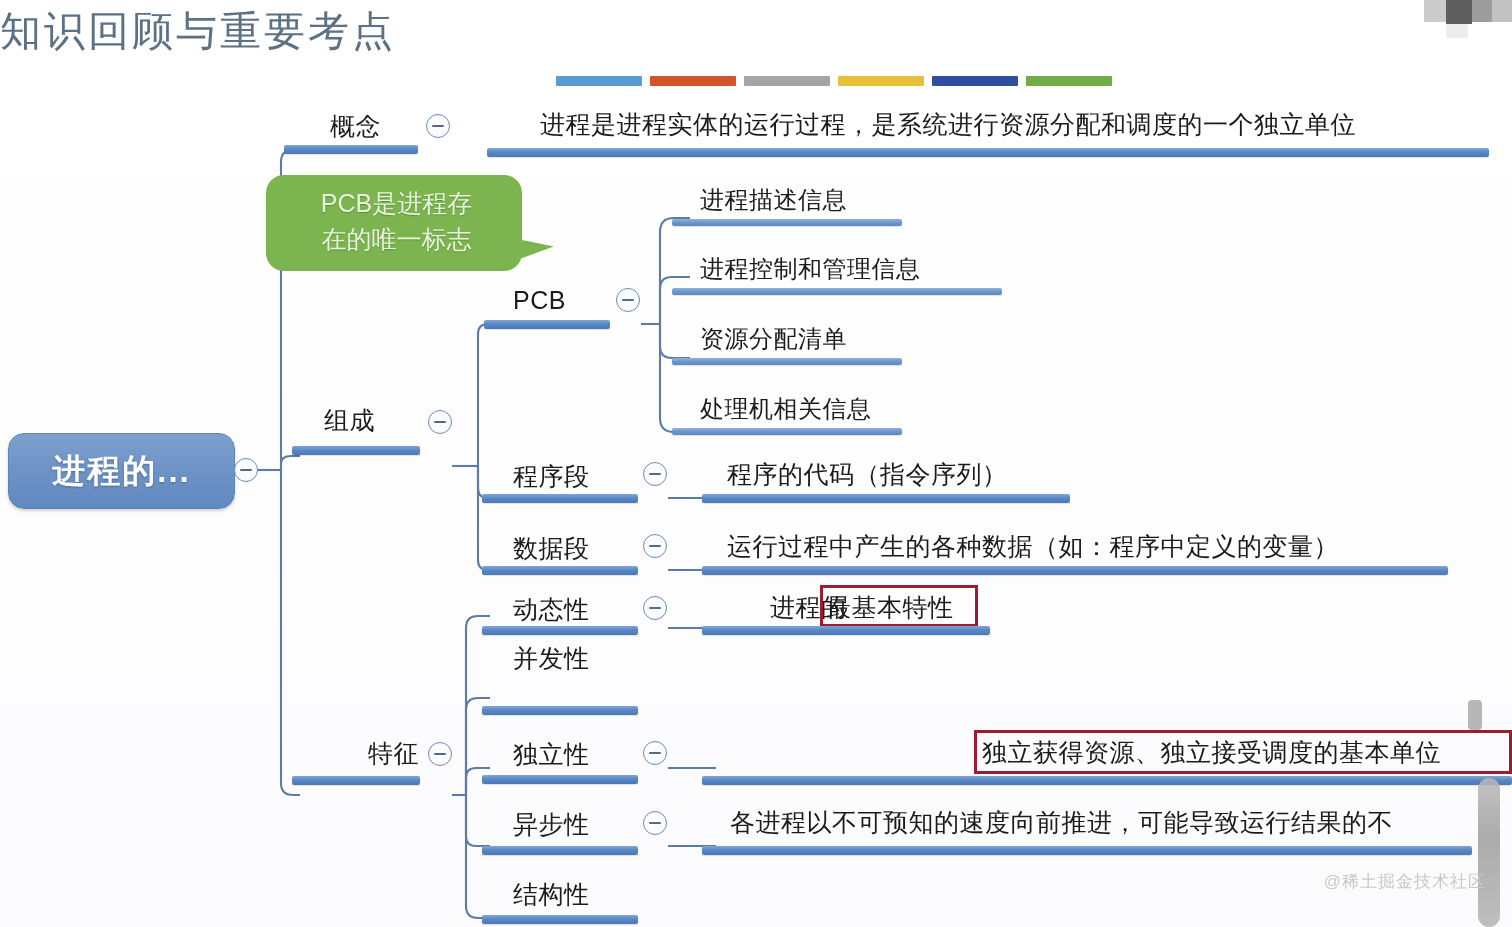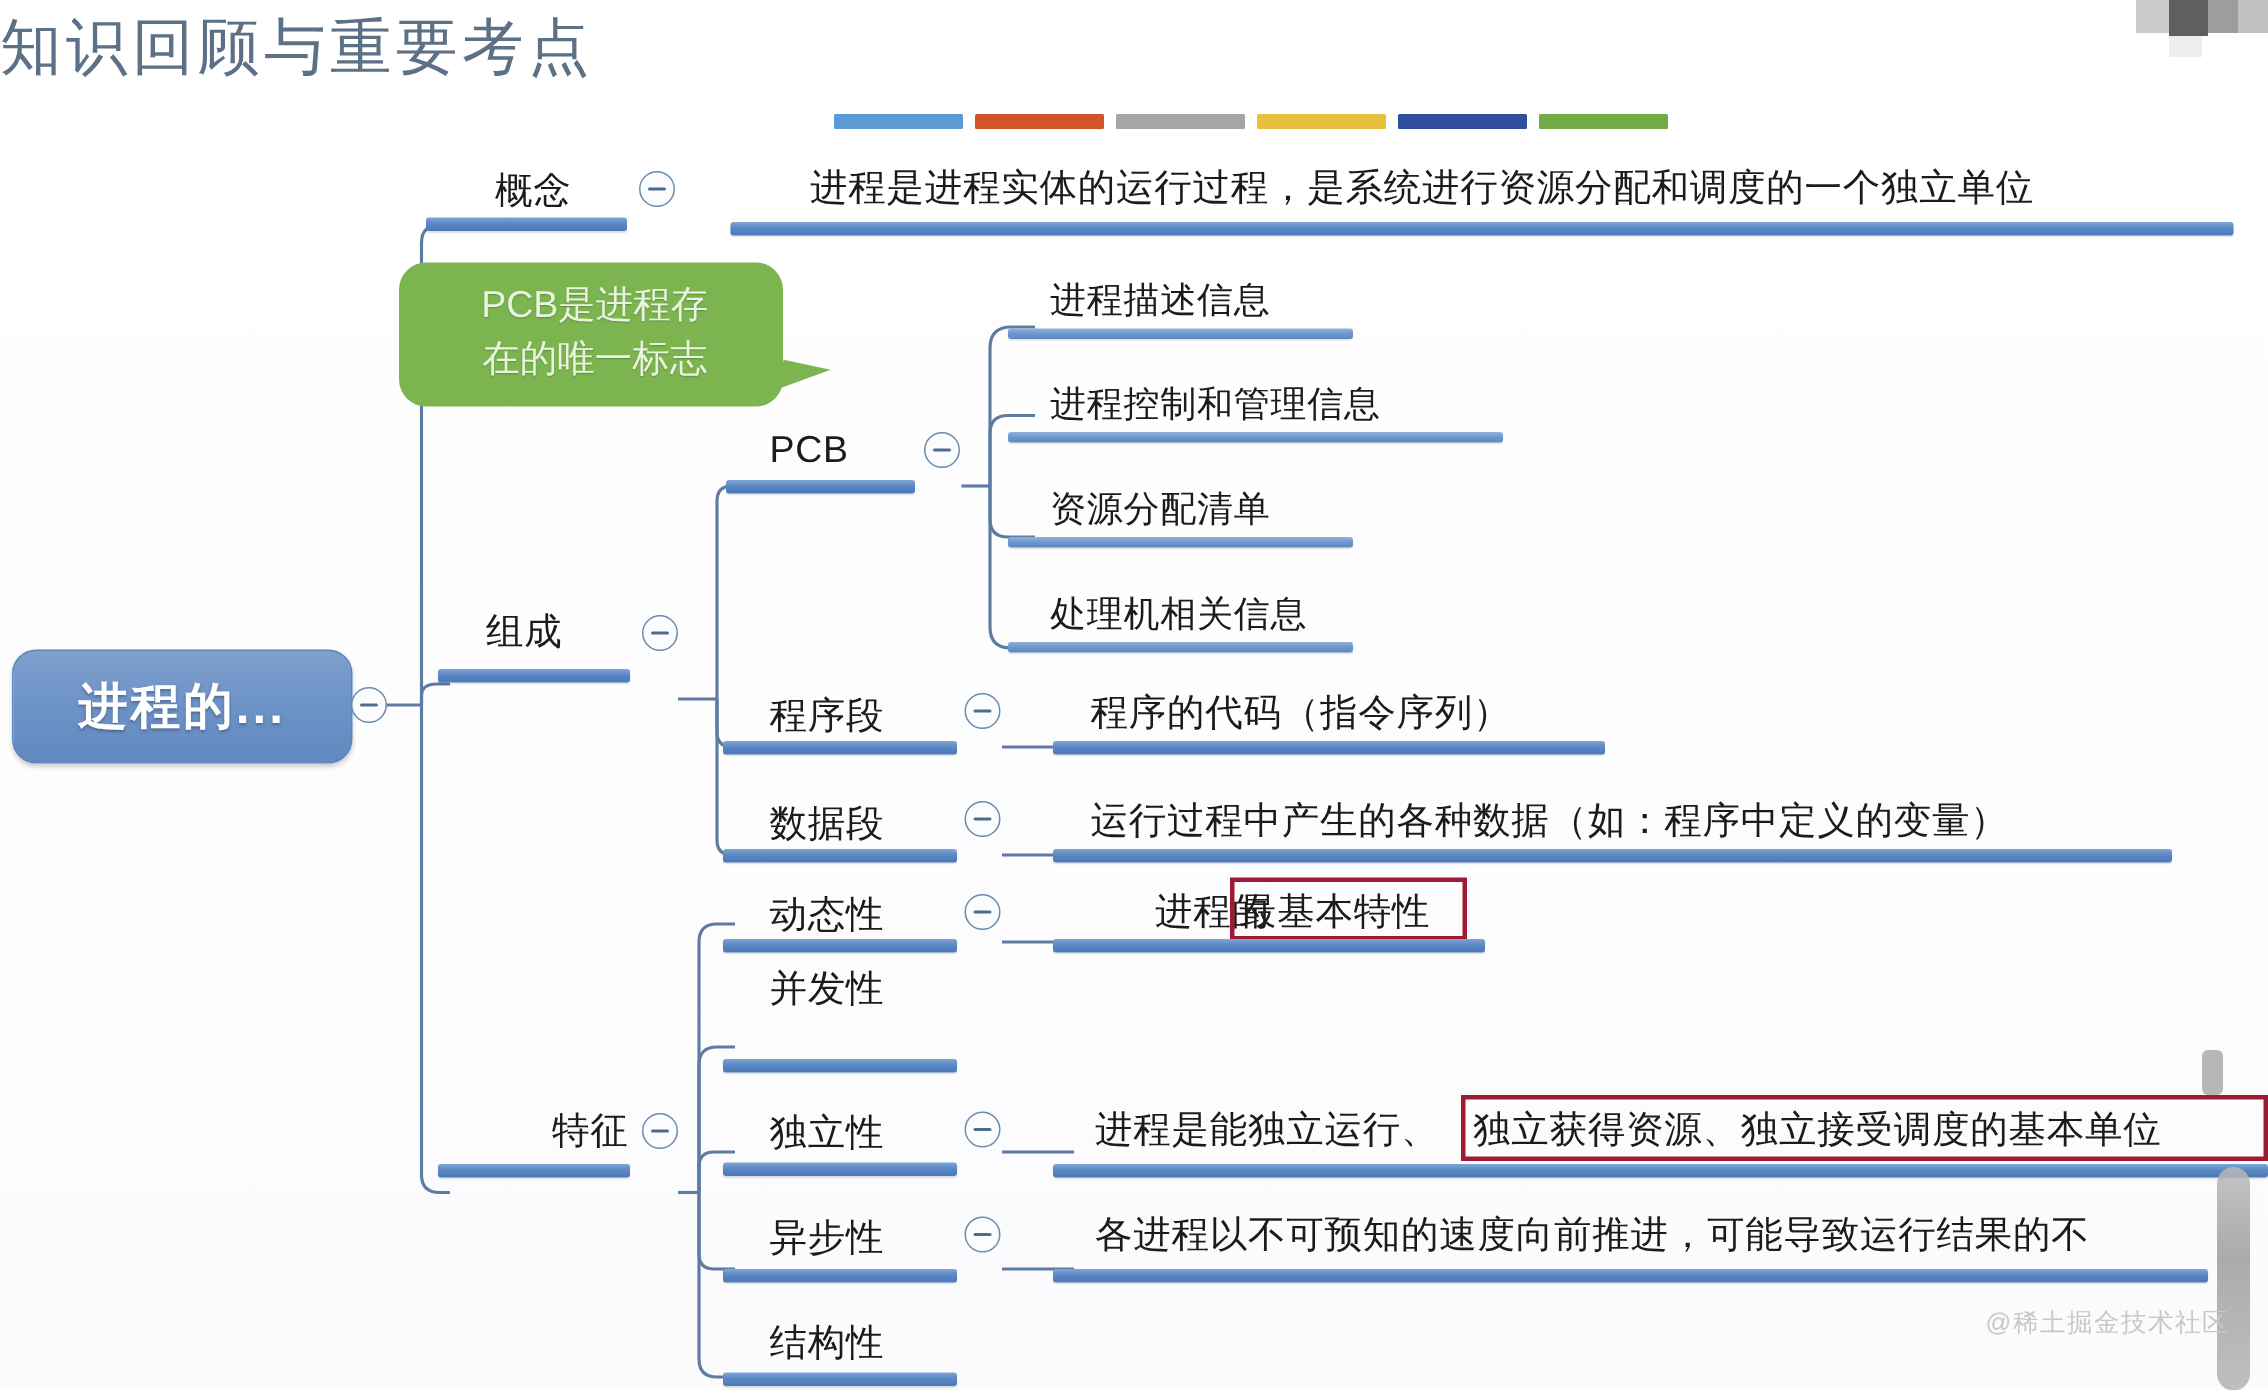--- a/index.html
+++ b/index.html
@@ -285,21 +285,20 @@
   <div class="node-label" style="left:826px; top:591px;">最基本特性</div>
   <div class="redbox" style="left:820px; top:585px; width:158px; height:42px;"></div>
   <div class="underline" style="left:702px; top:626px; width:288px;"></div>
 
   <div class="node-label" style="left:513px; top:642px;">并发性</div>
   <div class="underline" style="left:482px; top:706px; width:156px;"></div>
 
   <div class="node-label" style="left:513px; top:738px;">独立性</div>
   <div class="underline" style="left:482px; top:775px; width:156px;"></div>
   <div class="toggle" style="left:643px; top:741px;"></div>
-  <div class="node-label" style="left:730px; top:736px;">进程是能独立运行、</div>
   <div class="node-label" style="left:982px; top:736px;">独立获得资源、独立接受调度的基本单位</div>
   <div class="redbox" style="left:974px; top:730px; width:538px; height:44px;"></div>
   <div class="underline" style="left:702px; top:776px; width:810px;"></div>
 
   <div class="node-label" style="left:513px; top:808px;">异步性</div>
   <div class="underline" style="left:482px; top:846px; width:156px;"></div>
   <div class="toggle" style="left:643px; top:811px;"></div>
   <div class="node-label" style="left:730px; top:806px;">各进程以不可预知的速度向前推进，可能导致运行结果的不</div>
   <div class="underline" style="left:702px; top:846px; width:770px;"></div>
 

